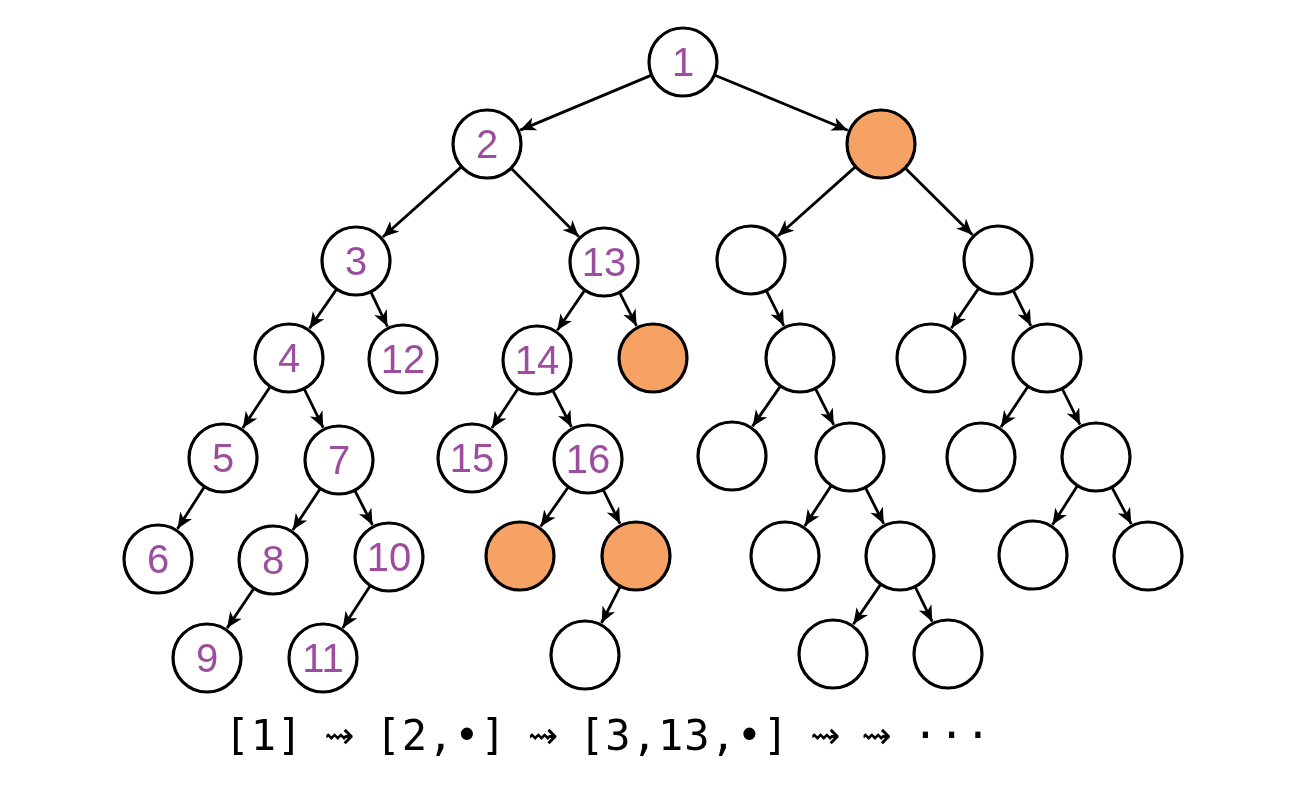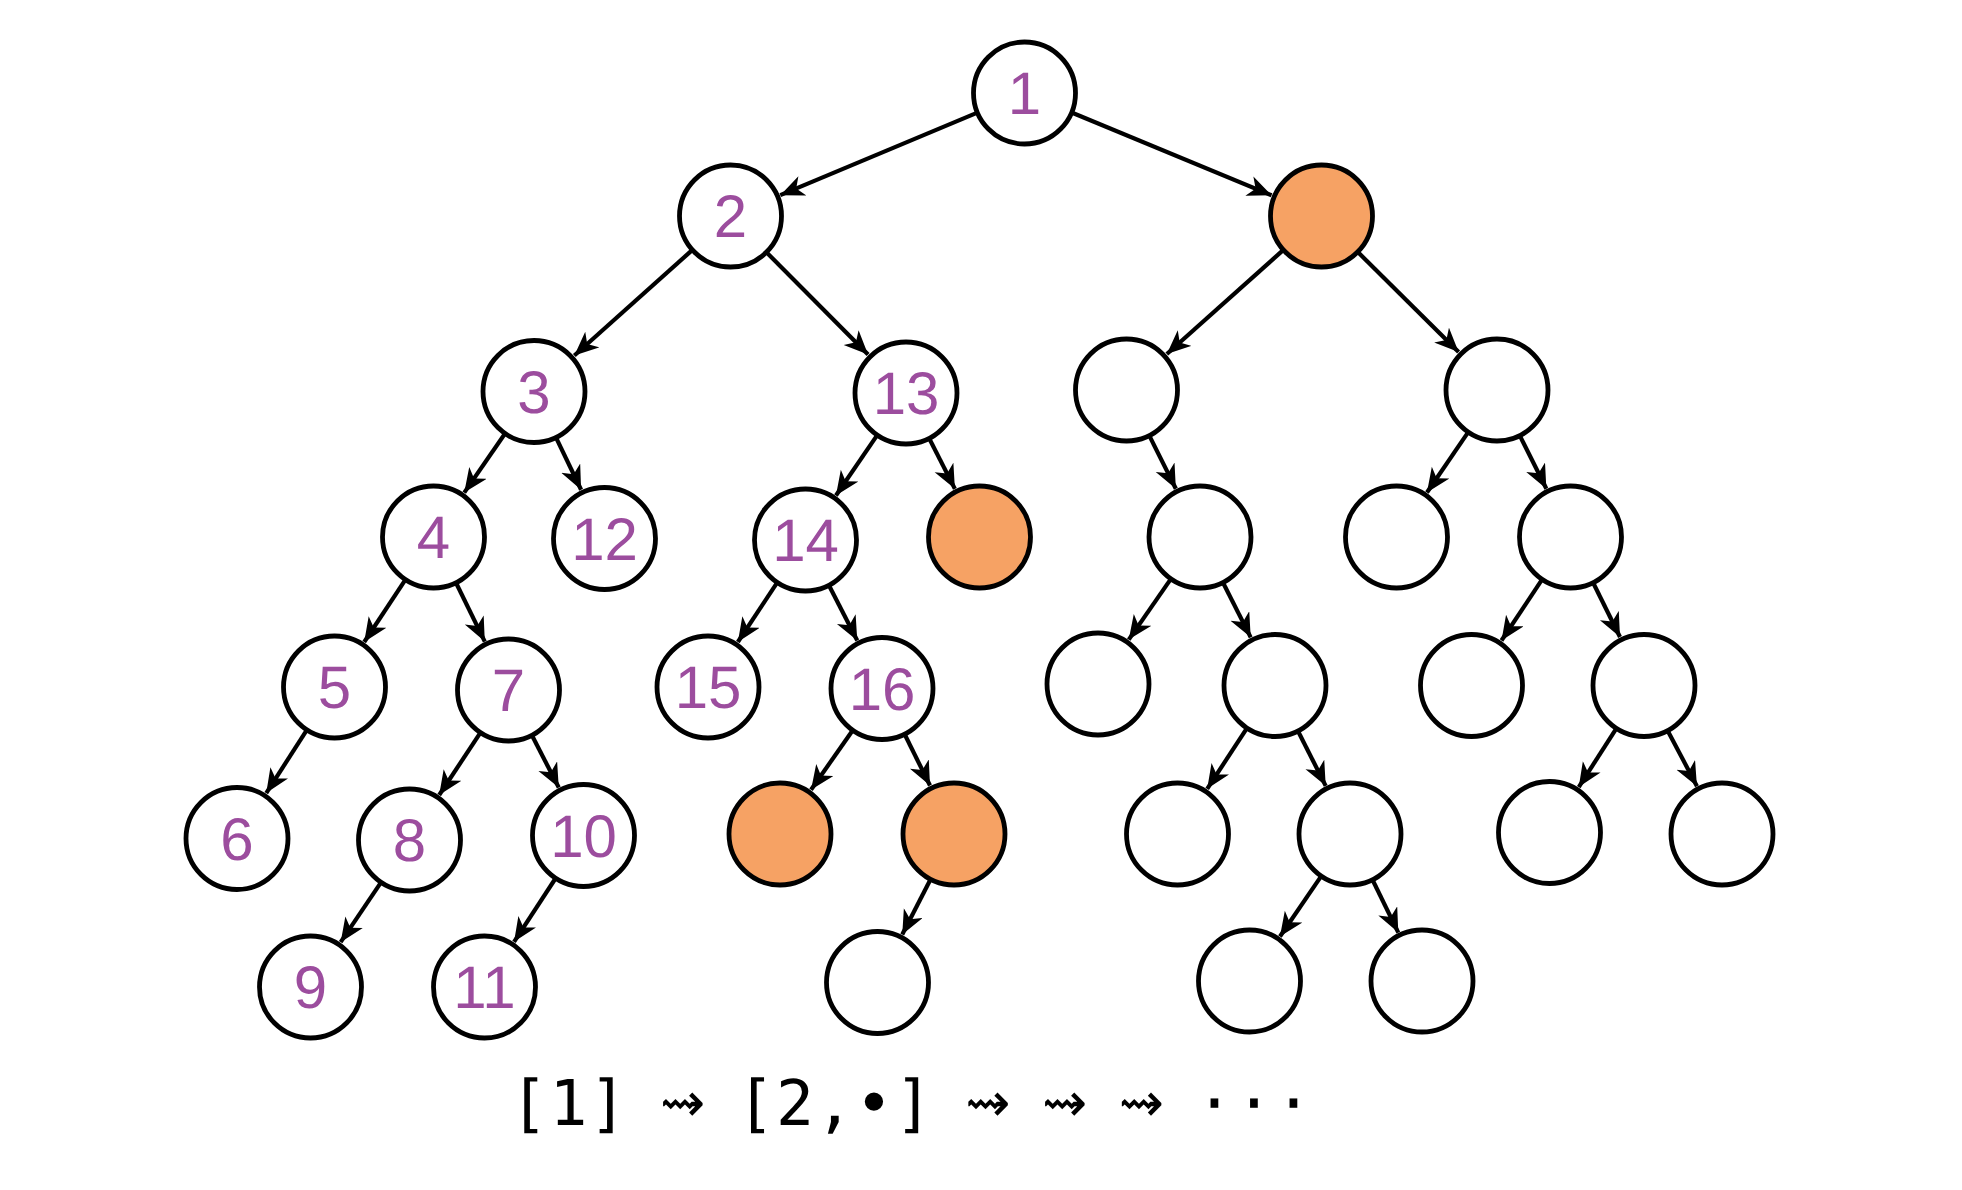--- a/index.html
+++ b/index.html
@@ -138,17 +138,18 @@
       <text x="323" y="658" dy="0.35em" class="node-label" fill="#9C4D9E">11</text>
       <circle cx="585" cy="655" r="34" fill="#ffffff" stroke="#000000" stroke-width="3.2"></circle>
       <circle cx="833" cy="654" r="34" fill="#ffffff" stroke="#000000" stroke-width="3.2"></circle>
       <circle cx="948" cy="654" r="34" fill="#ffffff" stroke="#000000" stroke-width="3.2"></circle>
     </svg>
   <div id="caption">
       <span class="stack-state">[1]</span>
       <span class="squiggle-arrow">⇝</span>
       <span class="stack-state">[2,•]</span>
       <span class="squiggle-arrow">⇝</span>
+      <span class="stack-state">[3,13,•]</span>
       <span class="squiggle-arrow">⇝</span>
       <span class="squiggle-arrow">⇝</span>
       <span class="stack-state">···</span>
     </div>
 </div>
 
 </body></html>

